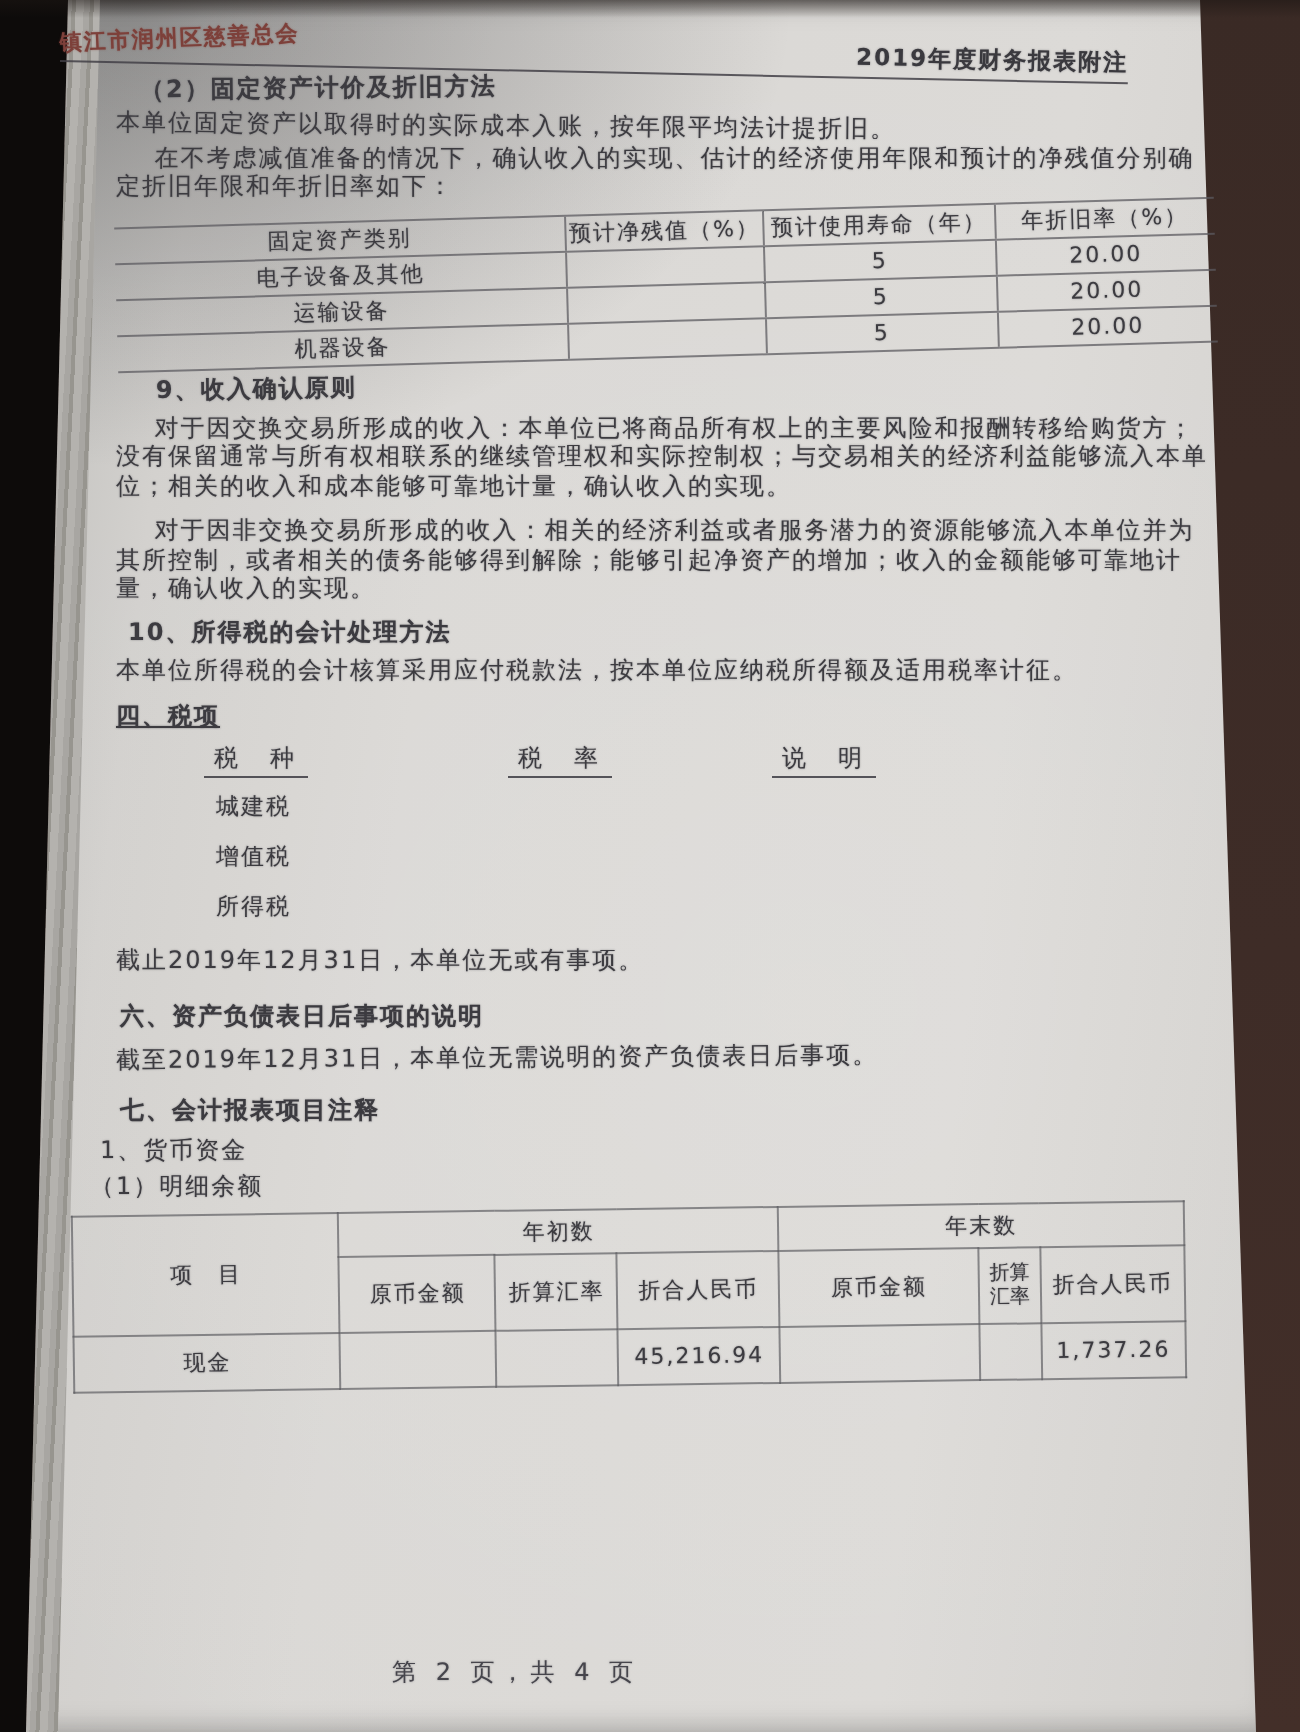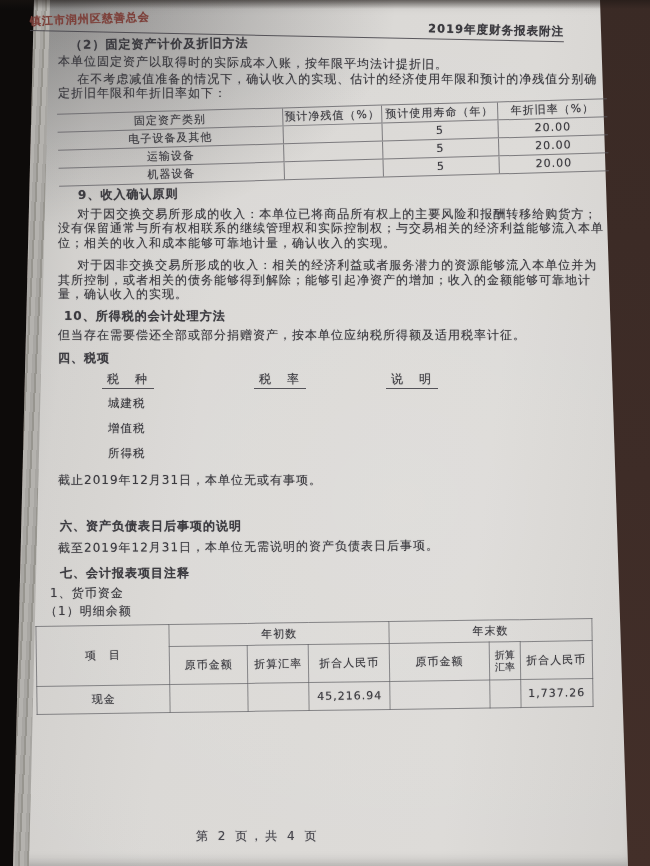--- a/index.html
+++ b/index.html
@@ -60,30 +60,30 @@
   .tbl1 th+th,.tbl1 td+td { border-left:1px solid rgba(92,91,96,.75); }
 
   .h-9 { margin:9px 0 0 20px; font-weight:bold; transform:rotate(-.8deg); transform-origin:left center; }
   .p-rev1 { margin-top:5px; }
   .p-rev2 { margin-top:8px; }
   .p-rev3 { margin-top:8px; }
 
   .h-10 { margin:7px 0 0 6px; font-weight:bold; }
   .p-10 { margin-top:5px; }
 
-  .h-tax { margin:9px 0 0 0; font-weight:bold; }
+  .h-tax { margin:9px 0 0 0; font-weight:bold;text-decoration:underline; }
   .tax-cols { position:relative; height:19px; margin-top:7px; font-size:12px; }
   .tax-cols span { position:absolute; top:0; padding:0 5px 2px 5px;
     border-bottom:1px solid rgba(60,59,66,.85); letter-spacing:2px; }
   .tax-c1 { left:44px; } .tax-c2 { left:196px; } .tax-c3 { left:328px; }
   .tax-row { margin-left:50px; line-height:25px; font-size:11.5px; }
 
   .h-5 { margin:14px 0 0 2px; font-weight:bold; }
   .p-5 { margin-top:7px; }
-  .h-6 { margin:31px 0 0 2px; font-weight:bold; }
+  .h-6 { margin:13px 0 0 2px; font-weight:bold; }
   .p-6 { margin-top:8px; transform:rotate(-.4deg); transform-origin:left center; }
   .h-7 { margin:11px 0 0 2px; font-weight:bold; }
   .sub-1 { margin:6px 0 0 -8px; }
   .sub-2 { margin:4px 0 0 -13px; }
 
   
   .tblwrap2 { margin:4px 0 0 -22px; width:557px; transform:rotate(-.8deg); transform-origin:50% 50%; }
   .tbl2 { width:100%; font-size:11px; color:#3c3b40; }
   .tbl2 td { border:1px solid rgba(92,91,96,.68); text-align:center; padding:0; font-weight:normal; }
   .r1 td { height:21px; }
@@ -149,21 +149,21 @@
         </tr>
       </tbody>
         </table>
     </div>
 
     <div class="h-9">9、收入确认原则</div>
     <p class="p-rev1">对于因交换交易所形成的收入：本单位已将商品所有权上的主要风险和报酬转移给购货方；没有保留通常与所有权相联系的继续管理权和实际控制权；与交易相关的经济利益能够流入本单位；相关的收入和成本能够可靠地计量，确认收入的实现。</p>
     <p class="p-rev2">对于因非交换交易所形成的收入：相关的经济利益或者服务潜力的资源能够流入本单位并为其所控制，或者相关的债务能够得到解除；能够引起净资产的增加；收入的金额能够可靠地计量，确认收入的实现。</p>
 
     <div class="h-10">10、所得税的会计处理方法</div>
-    <p class="p-10 noindent">但当存在需要偿还全部或部分捐赠资产，按本单位应纳税所得额及适用税率计征。</p>
+    <p class="p-10 noindent">本单位所得税的会计核算采用应付税款法，按本单位应纳税所得额及适用税率计征。</p>
 
     <div class="h-tax">四、税项</div>
     <div class="tax-cols">
       <span class="tax-c1">税　种</span>
       <span class="tax-c2">税　率</span>
       <span class="tax-c3">说　明</span>
     </div>
     <div class="tax-row">城建税</div>
     <div class="tax-row">增值税</div>
     <div class="tax-row">所得税</div>

